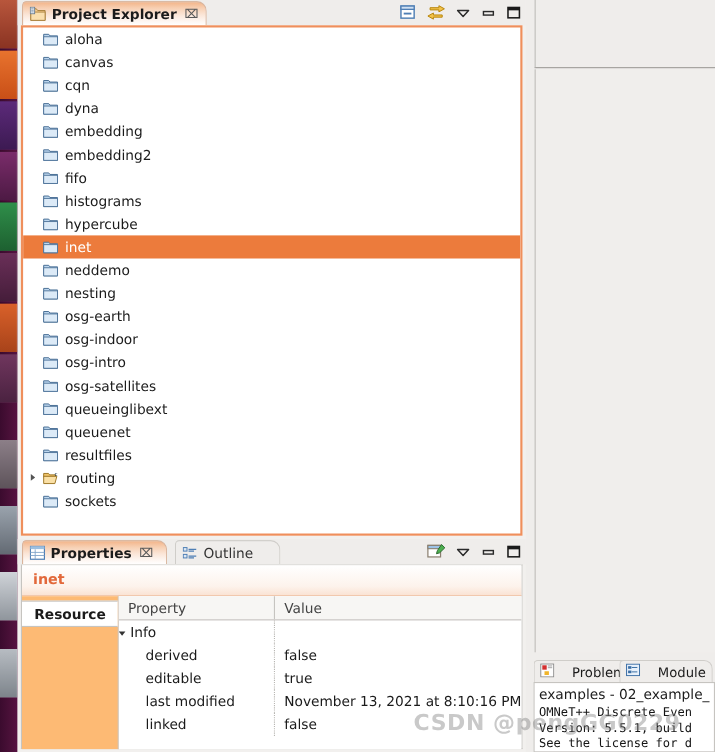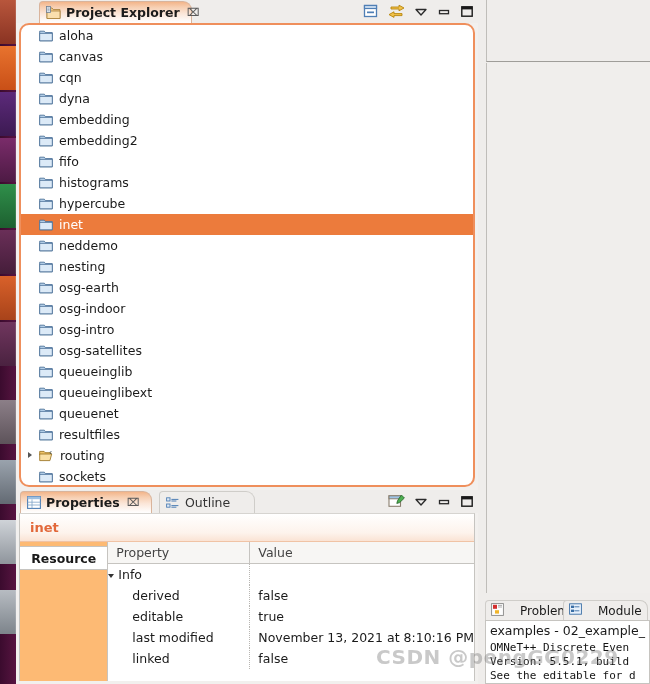--- a/index.html
+++ b/index.html
@@ -76,21 +76,21 @@
 
   
   #project-explorer {
     left: 16px; top: 0; width: 462px; height: 490px;
   }
   #pe-body {
     position: absolute; left: 3px; top: 23px;
     width: 456px; height: 464px;
     background: #ffffff;
     border: 2px solid #ef8f5c;
-    border-radius: 10px;
+    border-radius: 0;
     overflow: hidden;
   }
   .tree-row {
     position: relative;
     height: 21px;
     display: flex; align-items: center;
     padding-left: 18px;
     font-size: 12.5px;
     color: #1a1a1a;
   }
@@ -237,21 +237,21 @@
     <div class="luncher-icon" style="top:322px; background:linear-gradient(to bottom,#70365e,#4a2240);"></div>
     <div class="luncher-icon" style="top:400px; background:linear-gradient(to bottom,#8c7f88,#5d535a);"></div>
     <div class="luncher-icon" style="top:460px; background:linear-gradient(to bottom,#9aa3ad,#636a73);"></div>
     <div class="luncher-icon" style="top:520px; background:linear-gradient(to bottom,#cfd3d8,#8f959c);"></div>
     <div class="luncher-icon" style="top:590px; background:linear-gradient(to bottom,#b7bcc2,#7d848b);"></div>
   </div>
 
   <div class="view" id="project-explorer">
     <div class="view-tabbar">
 
-      <div class="tab active" style="left:4px; width:153px;margin-left:19px;">
+      <div class="tab active" style="left:4px; width:168px;">
         <span class="tab-icon">
           <svg width="15" height="14" viewBox="0 0 15 14">
             <path d="M1 2h5l1.3 1.6H14V12.5H1z" fill="#f3c98b" stroke="#a8813c" stroke-width="0.9"></path>
             <path d="M1 5h13v7.5H1z" fill="#fadfae" stroke="#a8813c" stroke-width="0.8"></path>
             <rect x="0.5" y="0.5" width="4" height="6" fill="#e8f0f8" stroke="#6b7d92" stroke-width="0.8"></rect>
             <path d="M1.4 2h2.2M1.4 3.4h2.2M1.4 4.8h2.2" stroke="#6b7d92" stroke-width="0.6"></path>
           </svg>
         </span>
         <span>Project Explorer</span>
         <span class="closex">⌧</span>
@@ -427,29 +427,20 @@
           <span class="lbl">osg-intro</span>
         </div>
         <div class="tree-row">
           <span class="folder">
             <svg width="14" height="13" viewBox="0 0 14 13">
               <path d="M0.7 2.2h4.6l1.1 1.4h6.9v8.2H0.7z" fill="#bcd6ee" stroke="#4a6f96" stroke-width="0.9" stroke-linejoin="round"></path>
               <path d="M0.7 4.4h12.6v7.4H0.7z" fill="#dceaf7" stroke="#4a6f96" stroke-width="0.8"></path>
             </svg>
           </span>
           <span class="lbl">osg-satellites</span>
-        </div>
-        <div class="tree-row">
-          <span class="folder">
-            <svg width="14" height="13" viewBox="0 0 14 13">
-              <path d="M0.7 2.2h4.6l1.1 1.4h6.9v8.2H0.7z" fill="#bcd6ee" stroke="#4a6f96" stroke-width="0.9" stroke-linejoin="round"></path>
-              <path d="M0.7 4.4h12.6v7.4H0.7z" fill="#dceaf7" stroke="#4a6f96" stroke-width="0.8"></path>
-            </svg>
-          </span>
-          <span class="lbl">queueinglib</span>
         </div>
         <div class="tree-row">
           <span class="folder">
             <svg width="14" height="13" viewBox="0 0 14 13">
               <path d="M0.7 2.2h4.6l1.1 1.4h6.9v8.2H0.7z" fill="#bcd6ee" stroke="#4a6f96" stroke-width="0.9" stroke-linejoin="round"></path>
               <path d="M0.7 4.4h12.6v7.4H0.7z" fill="#dceaf7" stroke="#4a6f96" stroke-width="0.8"></path>
             </svg>
           </span>
           <span class="lbl">queueinglibext</span>
         </div>
@@ -611,20 +602,20 @@
           </svg>
         </span>
         <span>Module</span>
       </div>
     </div>
     <div id="br-body">
       <div id="br-path">examples - 02_example_</div>
       <div id="console-lines">
           <div class="console-line">OMNeT++ Discrete Even</div>
           <div class="console-line">Version: 5.5.1, build</div>
-          <div class="console-line">See the editable for d</div>
+          <div class="console-line">See the license for d</div>
         </div>
     </div>
   </div>
 
   <div id="watermark">CSDN @pengGG0229</div>
 
 </div>
 
 </body></html>

